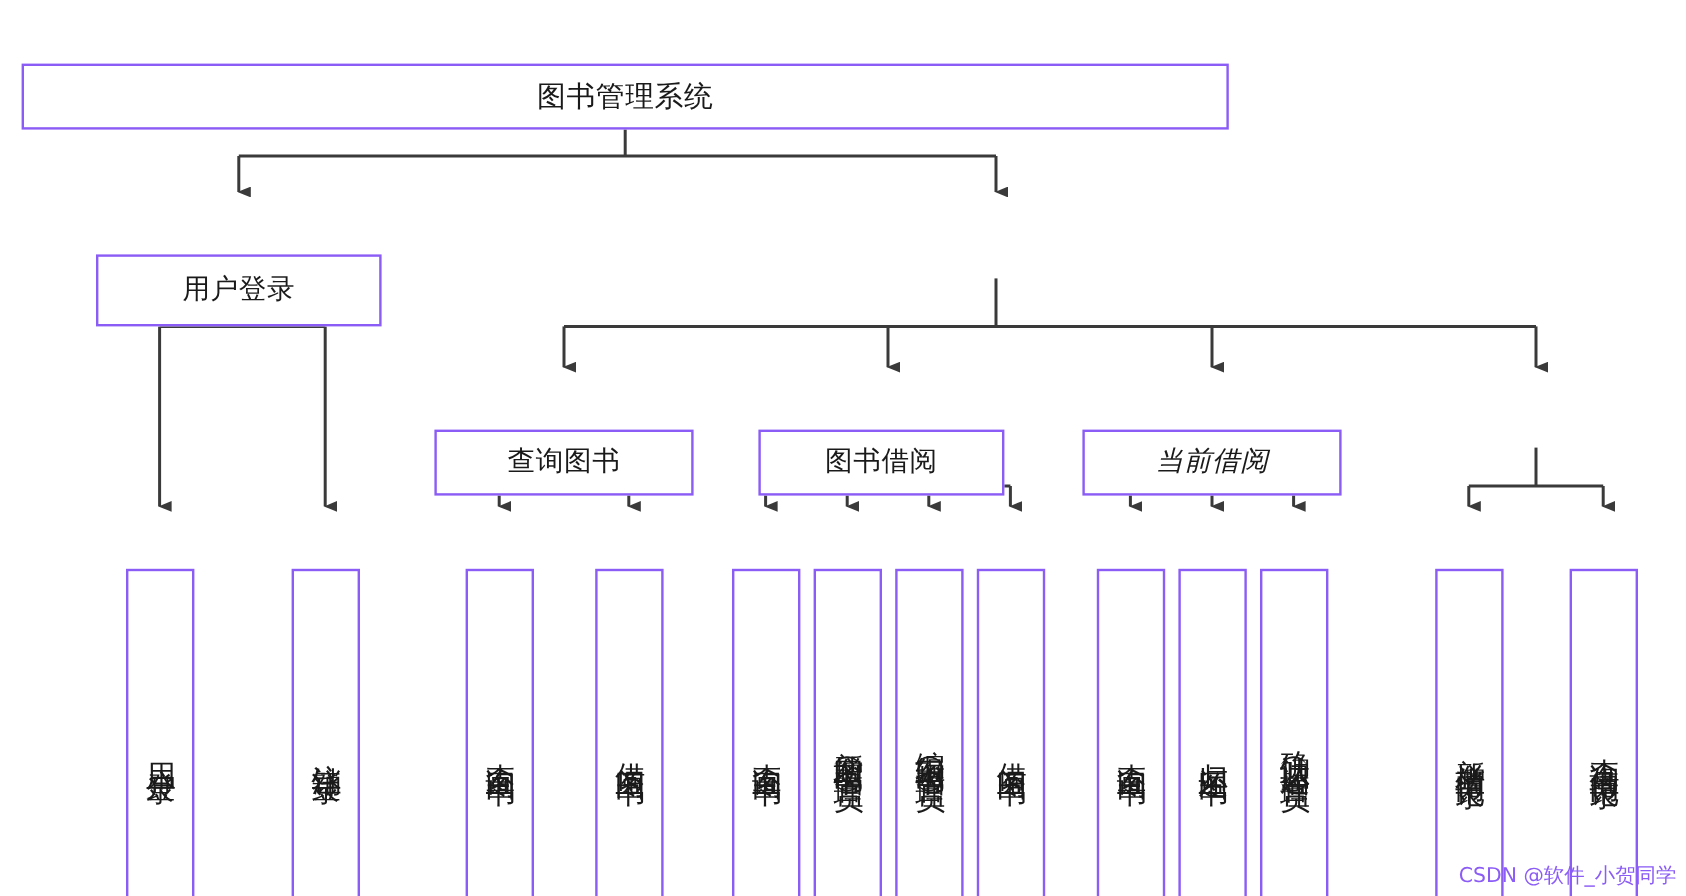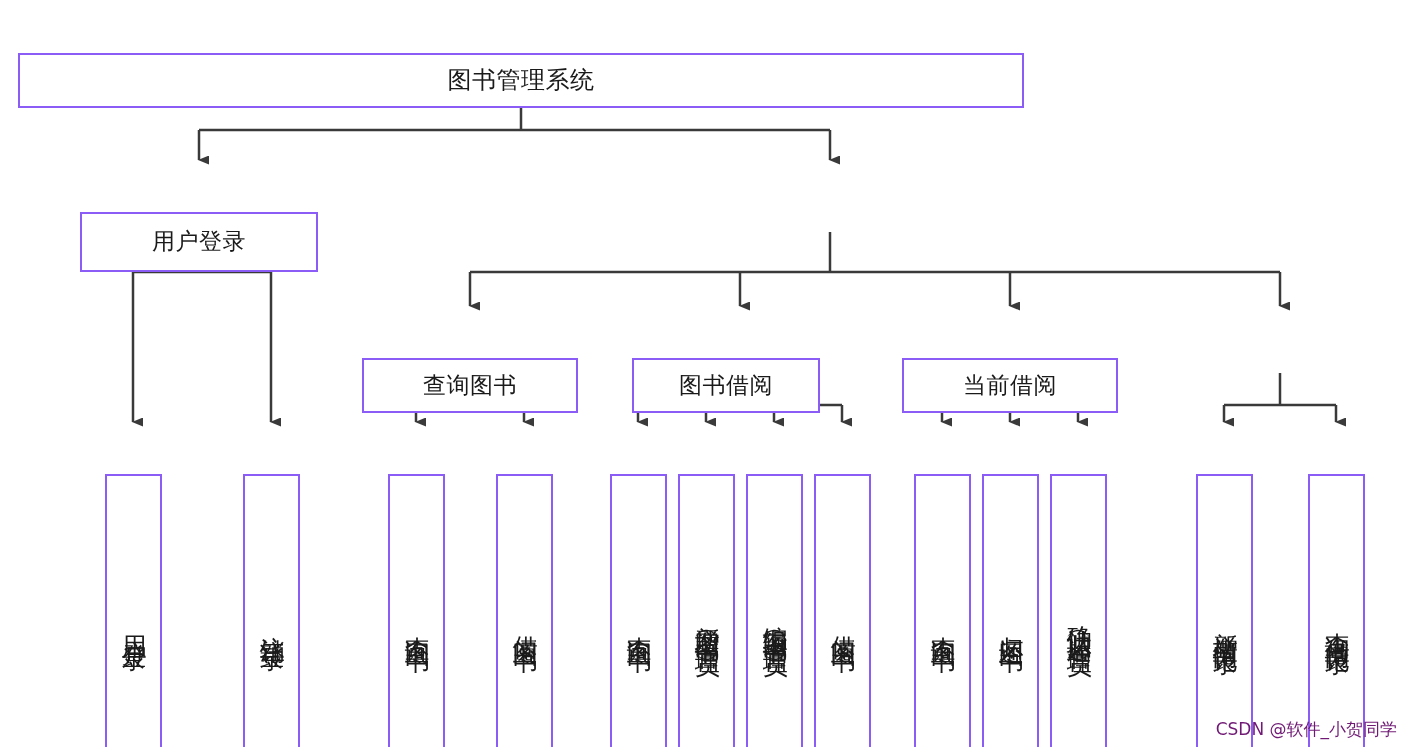--- a/index.html
+++ b/index.html
@@ -63,21 +63,21 @@
     line-height: 1.05;
     letter-spacing: 4px;
     white-space: nowrap;
     text-align: center;
   }
   #watermark {
     position: absolute;
     right: 8px;
     bottom: 6px;
     font-size: 17px;
-    color: #701a75;
+    color: #8b5cf6;
     white-space: nowrap;
     user-select: none;
     margin-top: 12px;
   }
 </style>
 </head>
 <body>
 
 <div id="diagram-root">
 
@@ -135,24 +135,24 @@
     <span class="node-label">图书管理系统</span>
   </div>
 
   <div class="node horiz" style="left:80px; top:172px; width:238px; height:60px;">
     <span class="node-label">用户登录</span>
   </div>
 
   <div class="node horiz" style="left:362px; top:318px; width:216px; height:55px;">
     <span class="node-label">查询图书</span>
   </div>
-  <div class="node horiz" style="left:632px; top:318px; width:188px; height:55px;">
+  <div class="node horiz" style="left:632px; top:318px; width:205px; height:55px;">
     <span class="node-label">图书借阅</span>
   </div>
-  <div class="node horiz" style="left:902px; top:318px; width:216px; height:55px;">
+  <div class="node horiz" style="left:902px; top:318px; width:216px; height:55px;font-style:italic;">
     <span class="node-label">当前借阅</span>
   </div>
 
   <div class="node vert" style="left:105px; top:434px; width:57px; height:300px;">
     <span class="node-label">用户登录</span>
   </div>
   <div class="node vert" style="left:243px; top:434px; width:57px; height:300px;">
     <span class="node-label">注销登录</span>
   </div>
 

